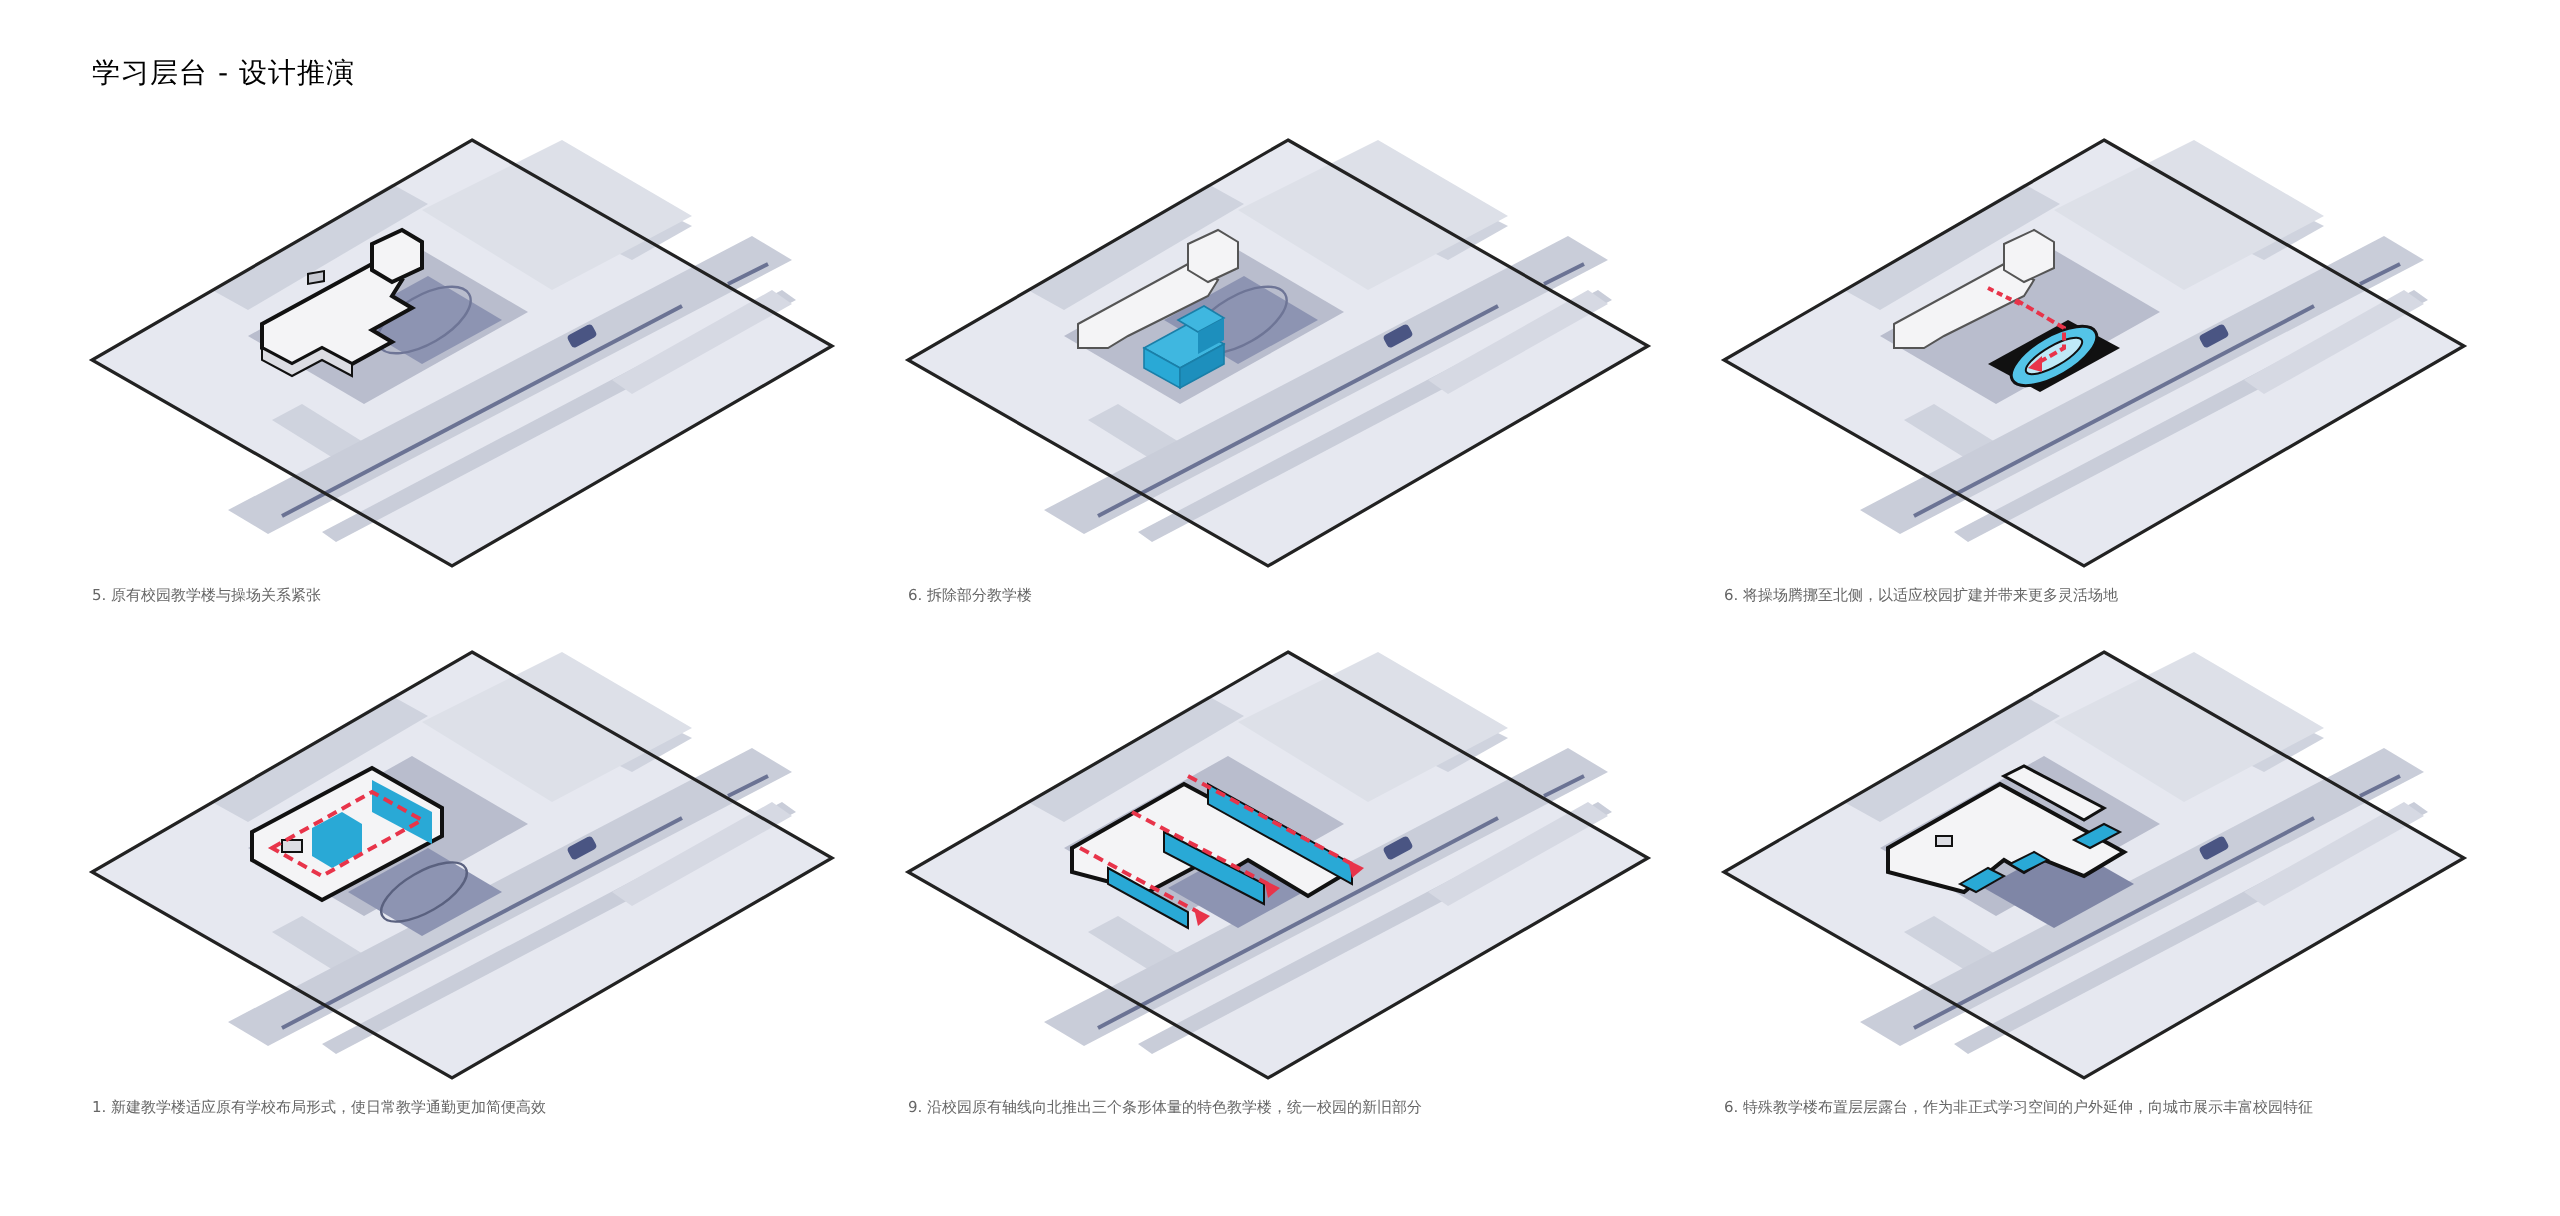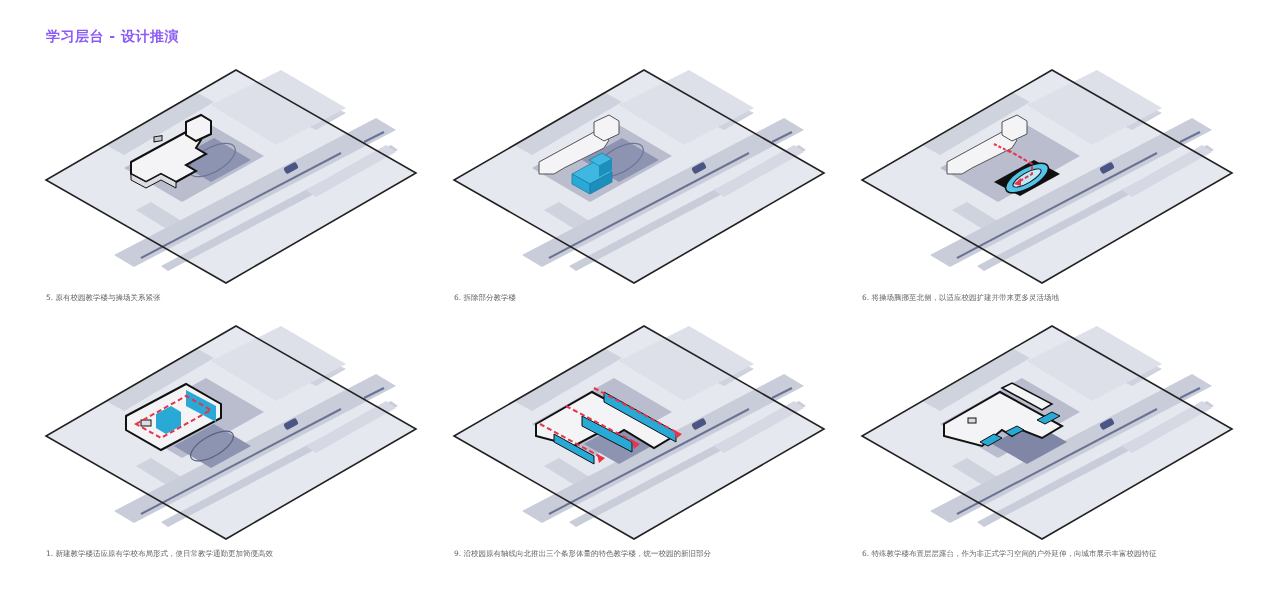--- a/index.html
+++ b/index.html
@@ -1,17 +1,17 @@
 <!DOCTYPE html>
 <html><head>
 <meta charset="utf-8">
 <style>
   html,body{margin:0;padding:0;background:#ffffff;}
   body{width:1280px;height:608px;position:relative;overflow:hidden;font-family:"DejaVu Sans","Liberation Sans",sans-serif;}
-  .title{position:absolute;left:46px;top:28px;font-size:14px;font-weight:bold;color:#8b5cf6;letter-spacing:0.5px;}
+  .title{position:absolute;left:46px;top:28px;font-size:14px;font-weight:normal;color:#000000;letter-spacing:0.5px;}
   .panel{position:absolute;width:380px;height:260px;}
   .panel svg{position:absolute;left:0;top:0;overflow:visible;}
   .caption{position:absolute;font-size:7.5px;color:#666;white-space:nowrap;}
 </style>
 </head>
 <body>
 
 <div class="title">学习层台 - 设计推演</div>
 
 <svg width="0" height="0" style="position:absolute">

